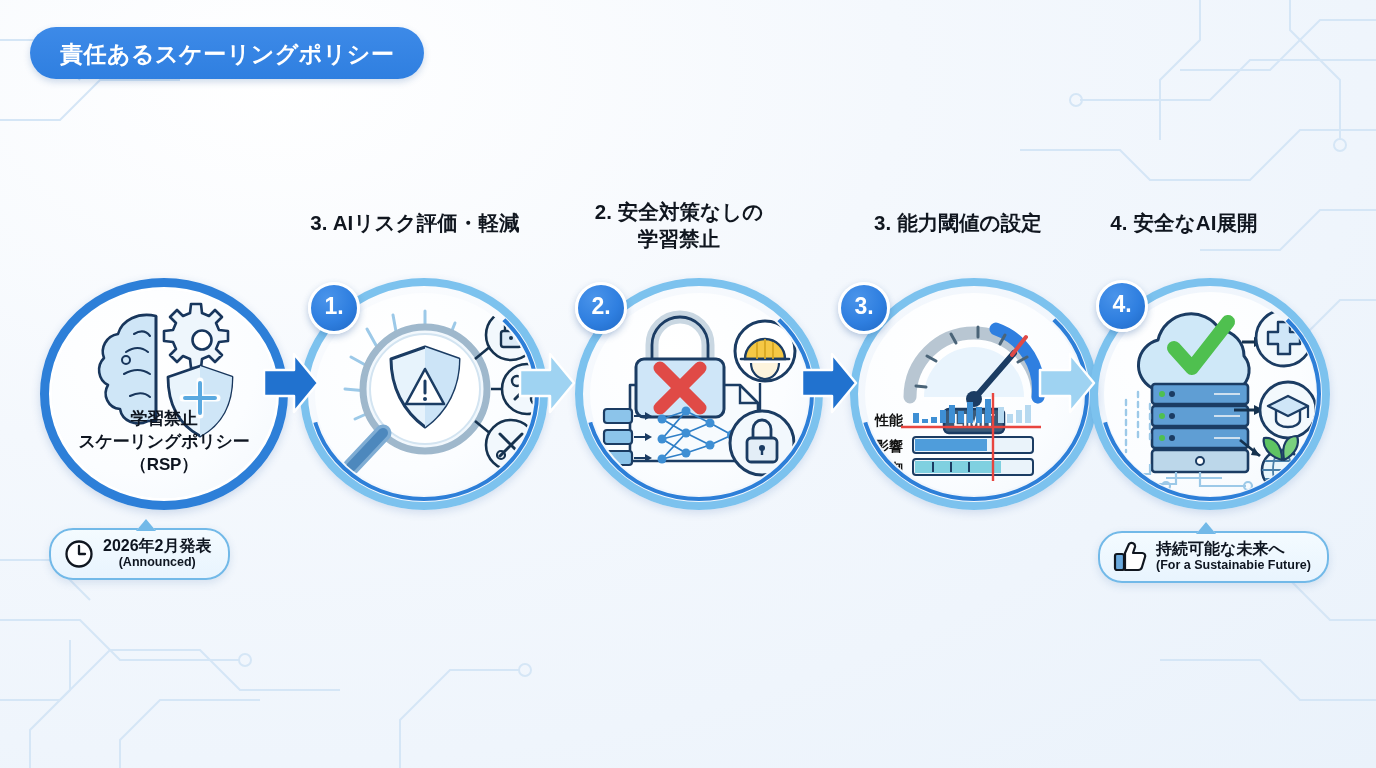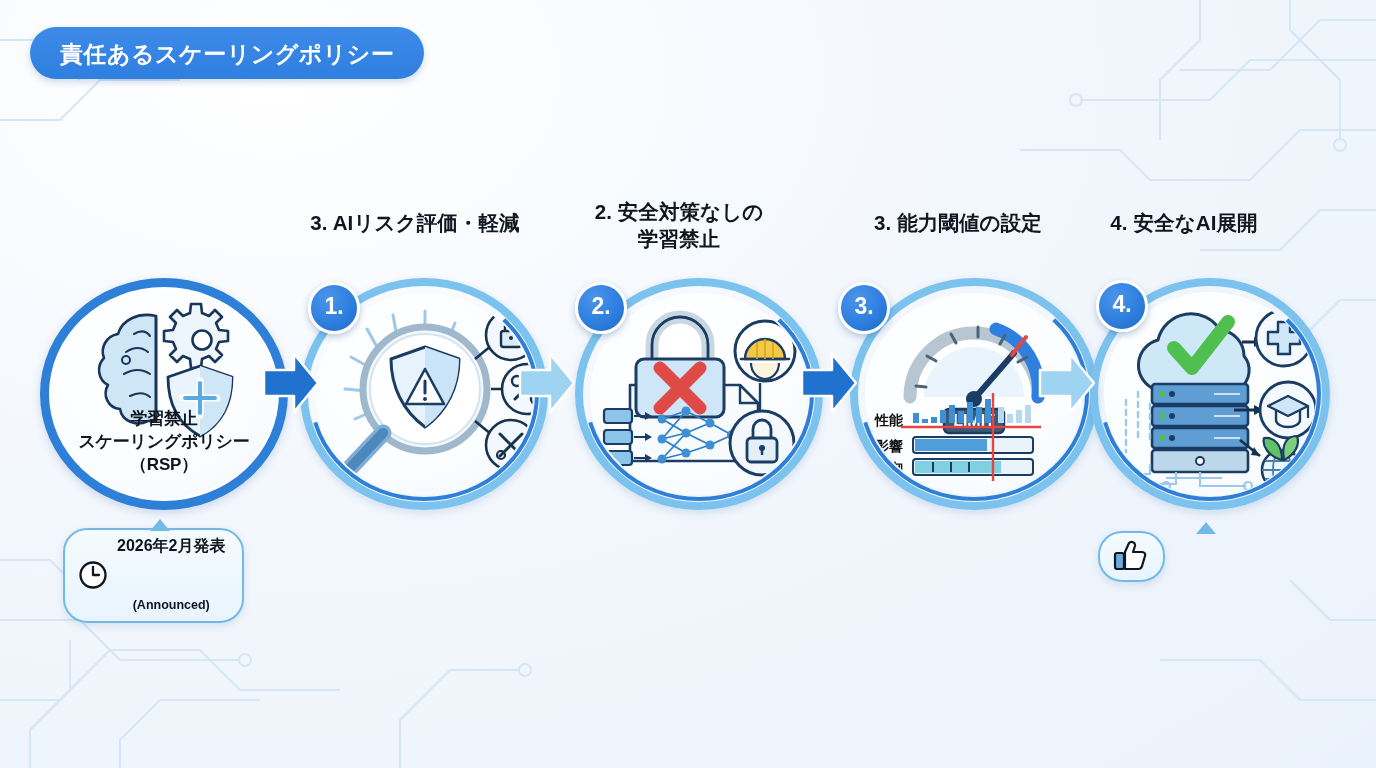--- a/index.html
+++ b/index.html
@@ -109,22 +109,22 @@
     position:absolute; top:-11px; width:20px; height:12px;
     background:linear-gradient(180deg,#f4fbff,#eef7fe);
     clip-path:polygon(50% 0,100% 100%,0 100%);
     border:0;
   }
   .callout .tip::after{
     content:""; position:absolute; left:-2px; top:-1px; width:24px; height:14px;
     background:#72b9e8; clip-path:polygon(50% 0,100% 100%,0 100%); z-index:-1;
   }
   .co-txt .jp{ font-size:16px; font-weight:bold; color:#0e1520; line-height:1.15; }
-  .co-txt .en{ font-size:12.5px; font-weight:bold; color:#0e1520; line-height:1.2;margin-top:43px; }
-  #c0{ left:63px; top:528px; }
+  .co-txt .en{ font-size:12.5px; font-weight:bold; color:#0e1520; line-height:1.2; }
+  #c0{ left:49px; top:528px; }
   #c0 .tip{ left:85px; }
   #c0 .co-txt{ text-align:center; }
   #c4{ left:1098px; top:531px; }
   #c4 .tip{ left:96px; }
 </style>
 </head>
 <body>
 
 <svg class="circuit-bg" viewBox="0 0 1376 768" preserveAspectRatio="none">
   <g stroke="#d5e6f6" stroke-width="2" fill="none">
@@ -516,13 +516,17 @@
     <div class="en">(Announced)</div>
   </div>
 </div>
 
 <div class="callout" id="c4">
   <div class="tip"></div>
   <svg width="34" height="32" viewBox="0 0 34 32">
     <rect x="2" y="13" width="9" height="16" rx="2" fill="#6aa9dd" stroke="#10161f" stroke-width="2.2"></rect>
     <path d="M12 29 h13 a4 4 0 0 0 4 -3 l3 -10 a3 3 0 0 0 -3 -4 h-9 l2 -6 a3.5 3.5 0 0 0 -6 -3 l-4 9 z" fill="#ffffff" stroke="#10161f" stroke-width="2.2" stroke-linejoin="round"></path>
   </svg>
+  <div class="co-txt">
+    <div class="jp">持続可能な未来へ</div>
+    <div class="en">(For a Sustainabie Future)</div>
+  </div>
 </div>
 
 </body></html>

